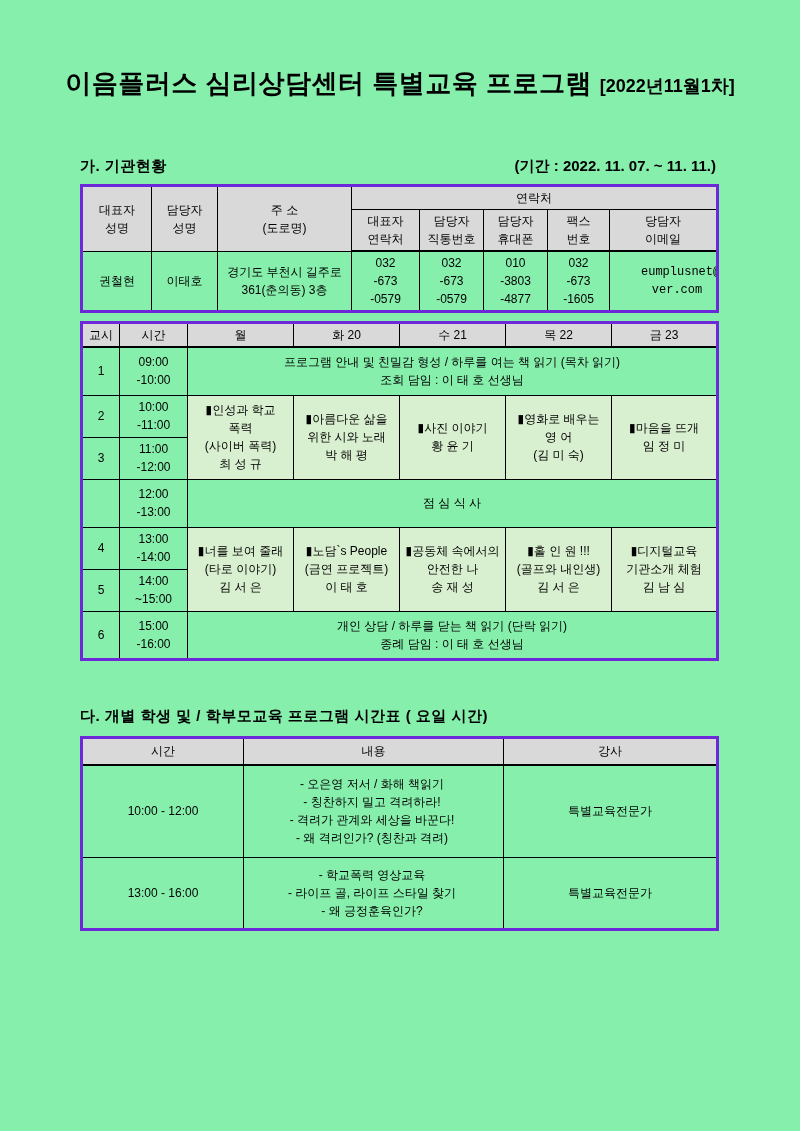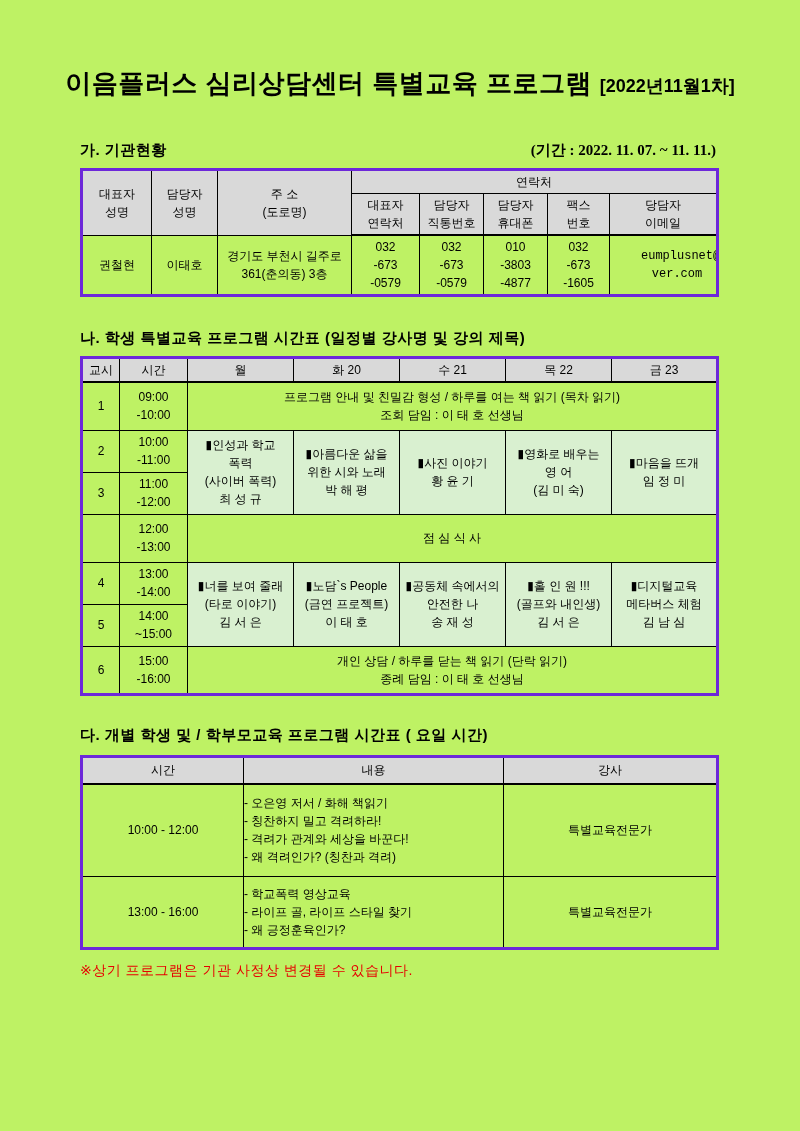--- a/index.html
+++ b/index.html
@@ -3,34 +3,34 @@
 <meta charset="utf-8">
 <style>
   :root{
     --header-bg:#d9d9d9;
     --green-bg:#d9f0d0;
     --note-red:#e60000;
   }
   *{box-sizing:border-box;margin:0;padding:0;}
   html,body{background:#fff;}
   .page{
-    width:800px;height:1131px;background:#bef264;color:#000;
+    width:800px;height:1131px;background:#86efac;color:#000;
     font-family:"Liberation Sans","DejaVu Sans",sans-serif;
     overflow:hidden;
   }
   .content{width:636px;margin-left:80px;}
   .doc-title{
     text-align:center;padding-top:66px;font-size:26px;font-weight:bold;
     letter-spacing:0.5px;white-space:nowrap;margin-left:-6px;margin-right:-6px;
   }
   .doc-title .edition{font-size:18px;font-weight:600;letter-spacing:0;}
   .sec-row{display:flex;justify-content:space-between;align-items:baseline;}
   .sec-row.first{margin-top:40px;}
-  .sec-heading{font-size:15px;font-weight:bold;letter-spacing:0.5px;}
-  .sec-period{font-size:15px;font-weight:bold;font-family:Liberation Serif, serif;}
+  .sec-heading{font-size:15px;font-weight:bold;letter-spacing:0.5px;margin-top:16px;}
+  .sec-period{font-size:15px;font-weight:bold;}
   table{
     border-collapse:collapse;width:636px;table-layout:fixed;
     border:3px solid #6d28d9;
   }
   th,td{
     border:1px solid #000;text-align:center;vertical-align:middle;
     font-size:12px;line-height:1.5;white-space:pre-line;padding:2px 3px;
     font-weight:normal;overflow:hidden;
   }
   th{background:var(--header-bg);}
@@ -47,21 +47,21 @@
   .cell-green{background:var(--green-bg);}
   .row-span2{height:42px;}
   .full-row{height:48px;}
   .sec-c{margin-top:30px;align-items:flex-end;}
   .individual-table{margin-top:10px;}
   .individual-table th{height:28px;}
   .individual-table td{height:40px;}
   .individual-table td.tall{height:92px;}
   .individual-table td.mid{height:72px;}
   .individual-table td.short{height:34px;}
-  td.left-list{text-align:left;padding-left:0;}
+  td.left-list{text-align:center;padding-left:0;}
   .footer-note{
     margin-top:12px;color:var(--note-red);font-size:14px;letter-spacing:0.5px;
   }
 </style>
 </head>
 <body>
 
 <div class="page">
   <div class="doc-title">
     <span>이음플러스 심리상담센터 특별교육 프로그램</span>
@@ -124,23 +124,20 @@
 -4877</td>
         <td>032
 -673
 -1605</td>
         <td class="email">eumplusnet@na
 ver.com</td>
       </tr>
     </tbody>
       </table>
 
-    <div class="sec-row sec-b">
-      <span class="sec-heading">나. 학생 특별교육 프로그램 시간표 (일정별 강사명 및 강의 제목)</span>
-    </div>
 
     <table class="schedule-table">
       <colgroup>
         <col style="width:38px">
           <col style="width:68px">
         <col style="width:106px">
           <col style="width:106px">
           <col style="width:106px">
         <col style="width:106px">
           <col style="width:106px">
@@ -202,21 +199,21 @@
         <td rowspan="2" class="cell-green">▮노담`s People
 (금연 프로젝트)
 이 태 호</td>
         <td rowspan="2" class="cell-green">▮공동체 속에서의
 안전한 나
 송 재 성</td>
         <td rowspan="2" class="cell-green">▮홀 인 원 !!!
 (골프와 내인생)
 김 서 은</td>
         <td rowspan="2" class="cell-green">▮디지털교육
-메타버스 체험
+기관소개 체험
 김 남 심</td>
       </tr>
       <tr>
         <td class="row-span2">5</td>
         <td>14:00
 ~15:00</td>
       </tr>
       <tr>
         <td>6</td>
         <td>15:00
@@ -254,16 +251,15 @@
       <tr>
         <td class="mid">13:00 - 16:00</td>
         <td class="mid left-list">- 학교폭력 영상교육
 - 라이프 골, 라이프 스타일 찾기
 - 왜 긍정훈육인가?</td>
         <td class="mid">특별교육전문가</td>
       </tr>
     </tbody>
       </table>
 
-    <div class="footer-note">※상기 프로그램은 기관 사정상 변경될 수 있습니다.</div>
 
   </div>
 </div>
 
 </body></html>

